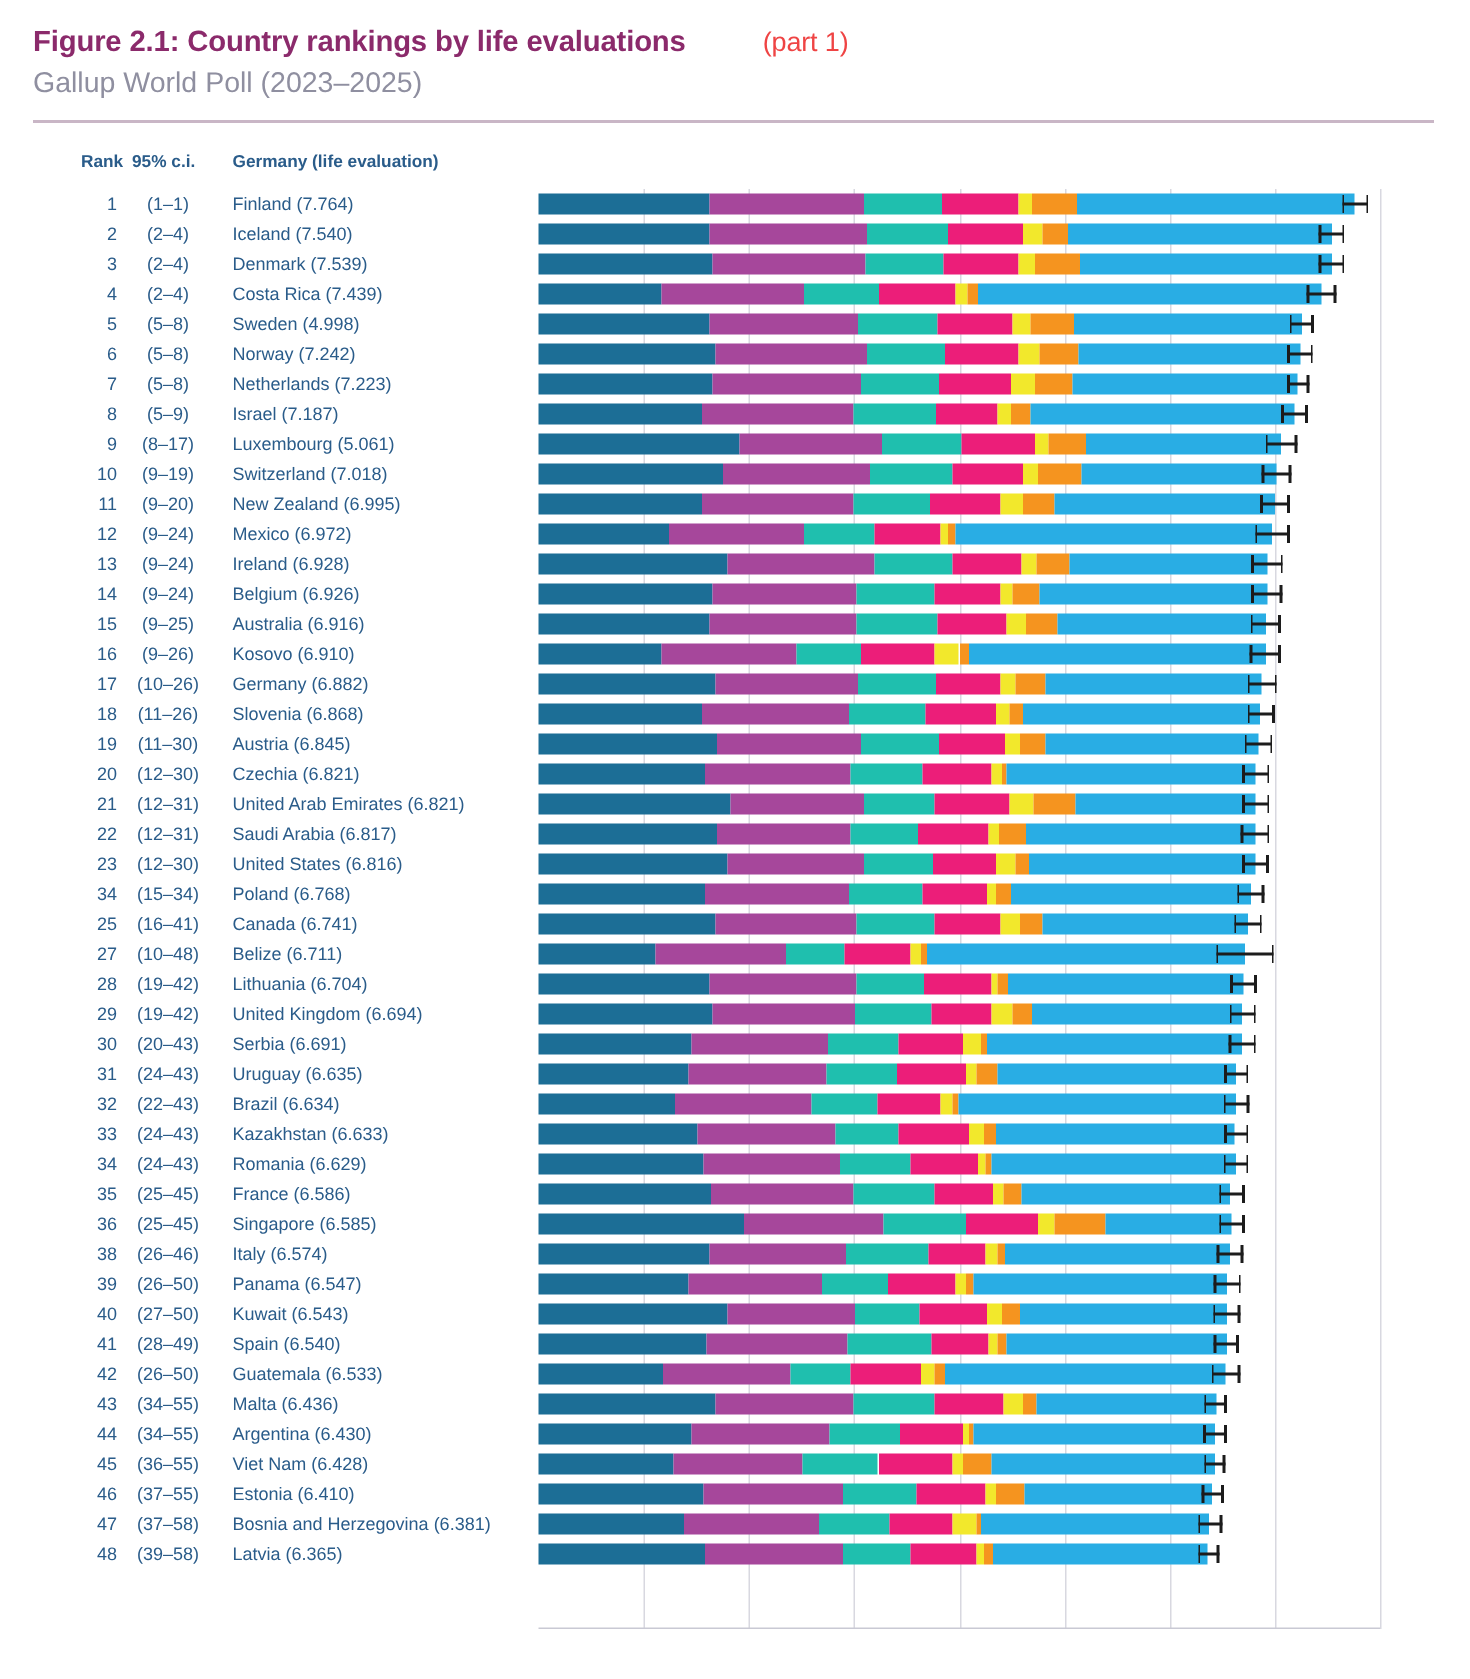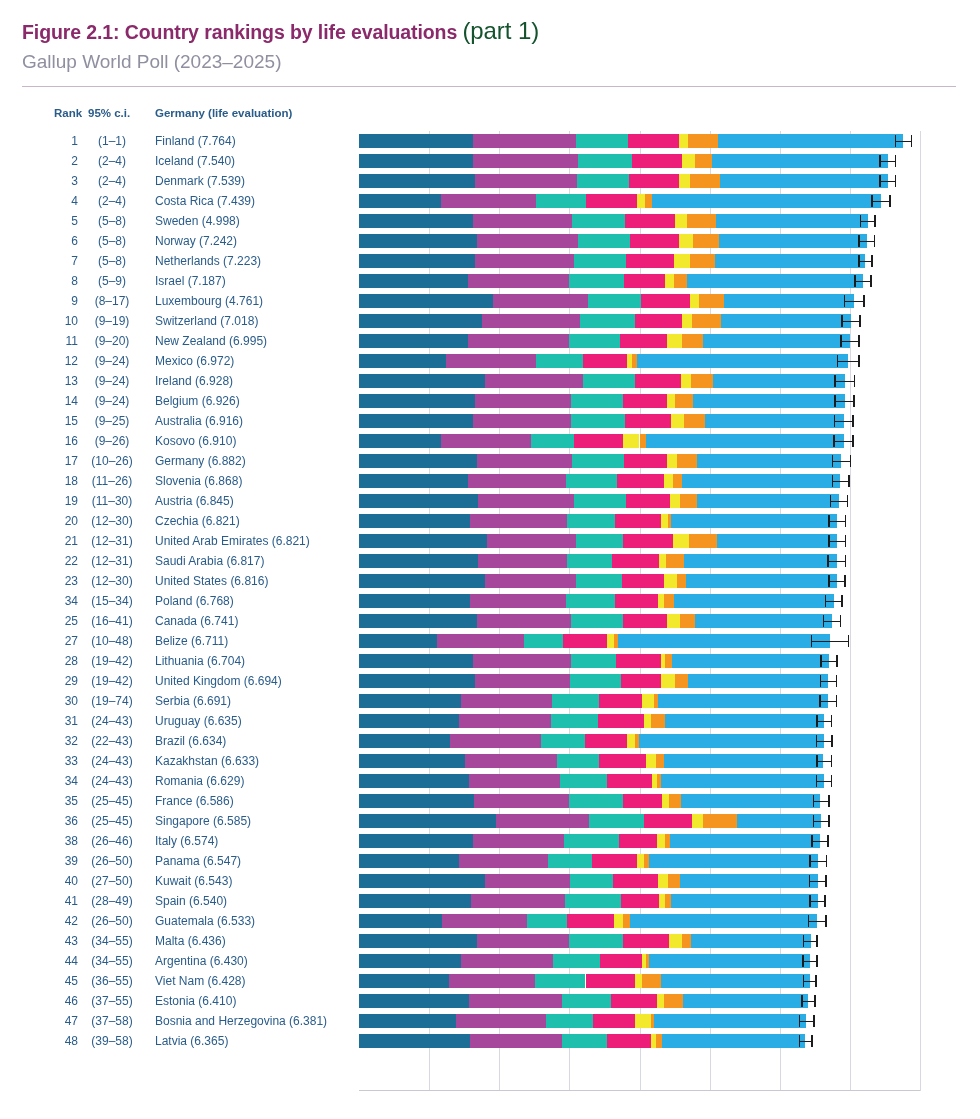--- a/index.html
+++ b/index.html
@@ -27,22 +27,23 @@
   }
   .fig-title {
     font-size: 19.5px;
     font-weight: bold;
     color: #8b2a6b;
     letter-spacing: -0.1px;
     line-height: 1.25;
   }
   .fig-title .part {
     font-weight: normal;
-    color: #14532d;
-    font-size: 24px;
+    color: #ef4444;
+    font-size: 18px;
+    margin-left: 46px;
   }
   .fig-sub {
     font-size: 19px;
     color: #8f8fa0;
     margin-top: 4px;
     line-height: 1.25;
   }
   .header-rule {
     height: 1.5px;
     background: #c9b6c6;
@@ -329,21 +330,21 @@
           </div>
           <div class="ci" style="left: 854.082px; width: 17.5312px;">
             <div class="line"></div>
             <div class="cap left"></div>
             <div class="cap right"></div>
           </div>
         </div>
         <div class="row">
           <span class="r-rank">9</span>
           <span class="r-ci">(8–17)</span>
-          <span class="r-country">Luxembourg (4.761)</span>
+          <span class="r-country">Luxembourg (5.061)</span>
           <div class="bar-wrap" style="width: 495.082px;">
             <div class="seg" style="left: 0px; width: 133.939px; background: rgb(28, 110, 150);"></div>
             <div class="seg" style="left: 133.939px; width: 95.37px; background: rgb(166, 71, 155);"></div>
             <div class="seg" style="left: 229.309px; width: 52.5938px; background: rgb(31, 191, 174);"></div>
             <div class="seg" style="left: 281.902px; width: 49.0875px; background: rgb(236, 30, 121);"></div>
             <div class="seg" style="left: 330.99px; width: 9.11625px; background: rgb(242, 232, 44);"></div>
             <div class="seg" style="left: 340.106px; width: 24.5437px; background: rgb(245, 148, 31);"></div>
             <div class="seg" style="left: 364.65px; width: 130.433px; background: rgb(41, 173, 228);"></div>
           </div>
           <div class="ci" style="left: 843.564px; width: 21.0375px;">
@@ -708,21 +709,21 @@
             <div class="seg" style="left: 328.886px; width: 140.25px; background: rgb(41, 173, 228);"></div>
           </div>
           <div class="ci" style="left: 819.721px; width: 17.5312px;">
             <div class="line"></div>
             <div class="cap left"></div>
             <div class="cap right"></div>
           </div>
         </div>
         <div class="row">
           <span class="r-rank">30</span>
-          <span class="r-ci">(19–74)</span>
+          <span class="r-ci">(20–43)</span>
           <span class="r-country">Serbia (6.691)</span>
           <div class="bar-wrap" style="width: 469.136px;">
             <div class="seg" style="left: 0px; width: 101.681px; background: rgb(28, 110, 150);"></div>
             <div class="seg" style="left: 101.681px; width: 91.1625px; background: rgb(166, 71, 155);"></div>
             <div class="seg" style="left: 192.844px; width: 46.9838px; background: rgb(31, 191, 174);"></div>
             <div class="seg" style="left: 239.827px; width: 43.4775px; background: rgb(236, 30, 121);"></div>
             <div class="seg" style="left: 283.305px; width: 11.22px; background: rgb(242, 232, 44);"></div>
             <div class="seg" style="left: 294.525px; width: 4.2075px; background: rgb(245, 148, 31);"></div>
             <div class="seg" style="left: 298.732px; width: 170.404px; background: rgb(41, 173, 228);"></div>
           </div>

